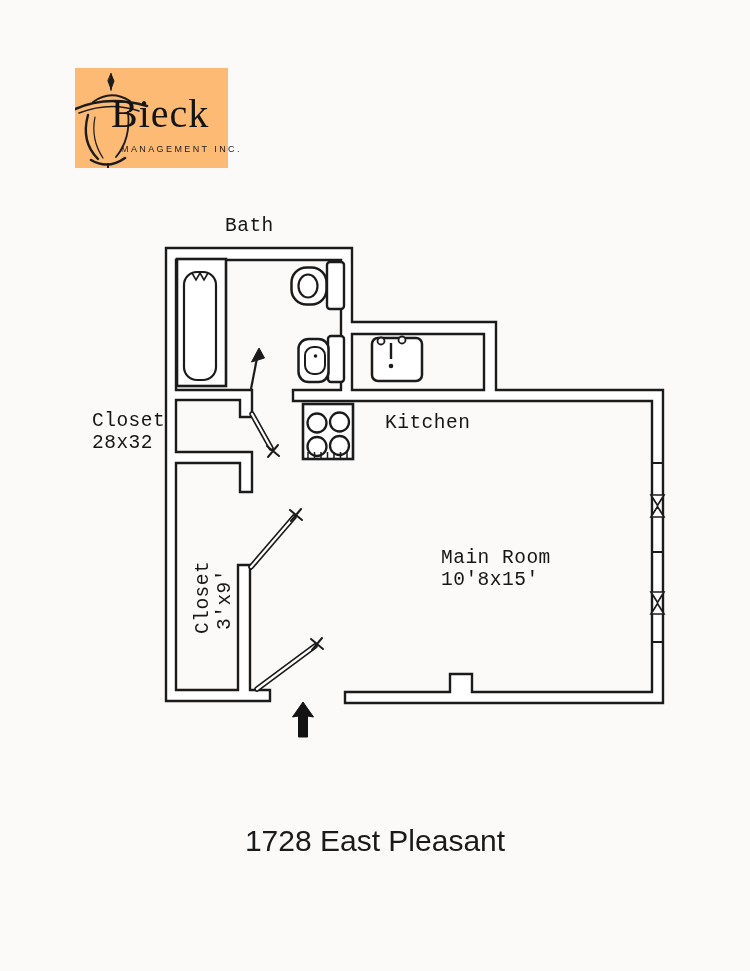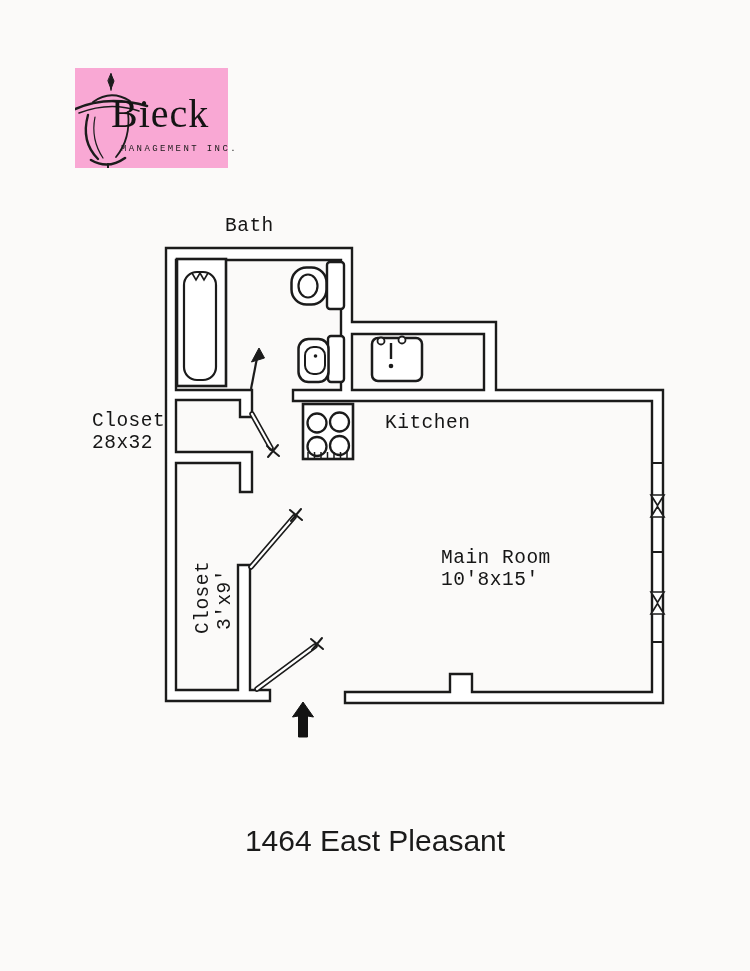--- a/index.html
+++ b/index.html
@@ -3,30 +3,30 @@
 <meta charset="utf-8">
 <style>
   html,body{margin:0;padding:0;}
   body{
     width:750px;height:971px;position:relative;overflow:hidden;
     background:#fbfaf9;
     font-family:"Liberation Sans",sans-serif;
   }
   .logo-box{
     position:absolute;left:75px;top:68px;width:153px;height:100px;
-    background:#f9a8d4;
+    background:#fdba74;
   }
   .logo-name{
     position:absolute;left:36px;top:22px;
     font-family:"Liberation Serif",serif;
     font-size:40px;color:#141414;letter-spacing:1px;
   }
   .logo-sub{
     position:absolute;left:46px;top:76px;
-    font-family:Liberation Mono, monospace;
+    font-family:Liberation Sans, sans-serif;
     font-size:9px;color:#1b1b1b;letter-spacing:2.4px;white-space:nowrap;
   }
   .plan-svg{position:absolute;left:0;top:0;}
   .plan-label{
     font-family:"Liberation Mono","DejaVu Sans Mono",monospace;
     font-size:19.5px;fill:#161616;letter-spacing:0.5px;
   }
   .footer{
     position:absolute;left:0;top:820px;width:750px;
     text-align:center;color:#1a1a1a;
@@ -139,14 +139,14 @@
   <text class="plan-label" x="92" y="426">Closet</text>
   <text class="plan-label" x="92" y="448">28x32</text>
   <text class="plan-label" x="385" y="428">Kitchen</text>
   <text class="plan-label" x="441" y="563">Main Room</text>
   <text class="plan-label" x="441" y="585">10'8x15'</text>
   <text class="plan-label" transform="translate(208,634) rotate(-90)" x="0" y="0">Closet</text>
   <text class="plan-label" transform="translate(230,630) rotate(-90)" x="0" y="0">3'x9'</text>
 </svg>
 
 <div class="footer">
-  <div>1464 East Pleasant</div>
+  <div>1728 East Pleasant</div>
 </div>
 
 </body></html>

